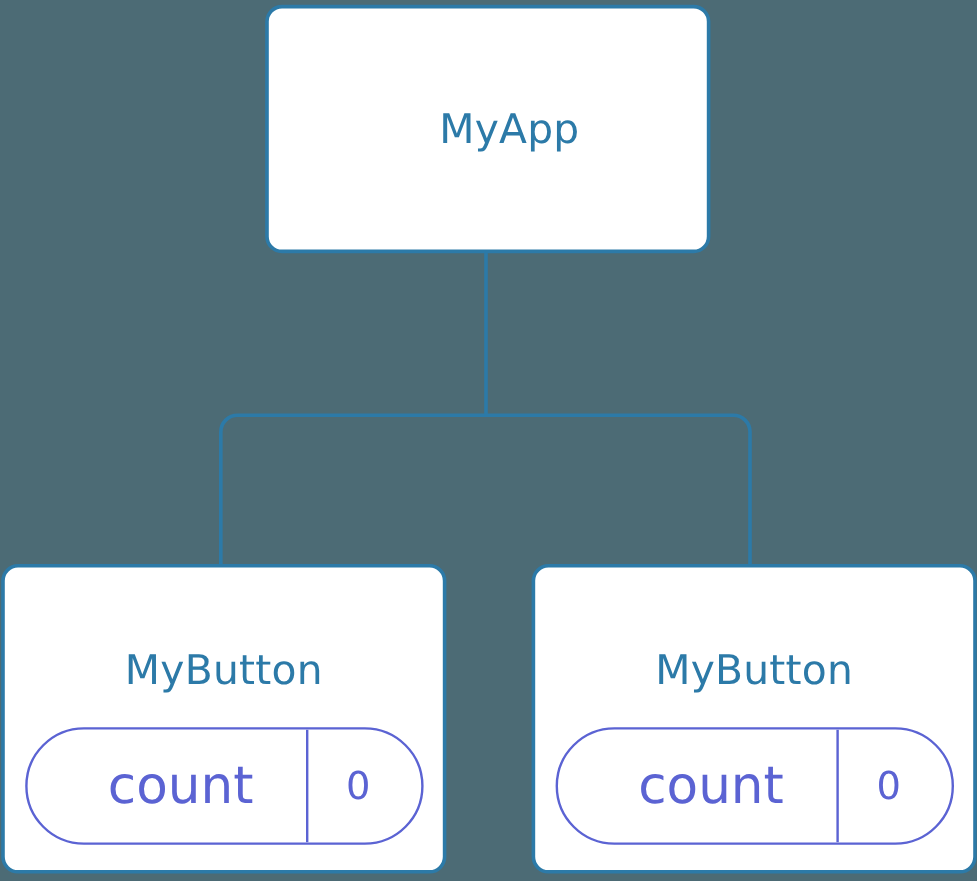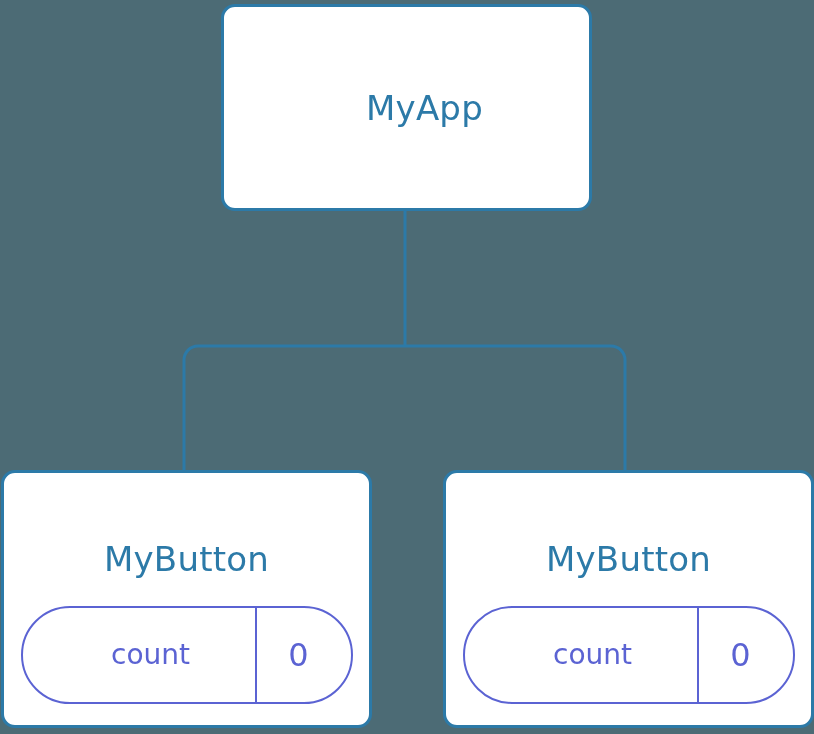--- a/index.html
+++ b/index.html
@@ -82,21 +82,21 @@
     background: #ffffff;
     overflow: hidden;
   }
   .prop-key {
     display: flex;
     align-items: center;
     justify-content: center;
     padding: 0 18px 0 42px;
     min-width: 172px;
     color: #5b63d3;
-    font-size: 28px;
+    font-size: 43px;
     line-height: 1;
   }
   .prop-divider {
     width: 2px;
     background: #5b63d3;
     flex: 0 0 2px;
   }
   .prop-value {
     display: flex;
     align-items: center;

